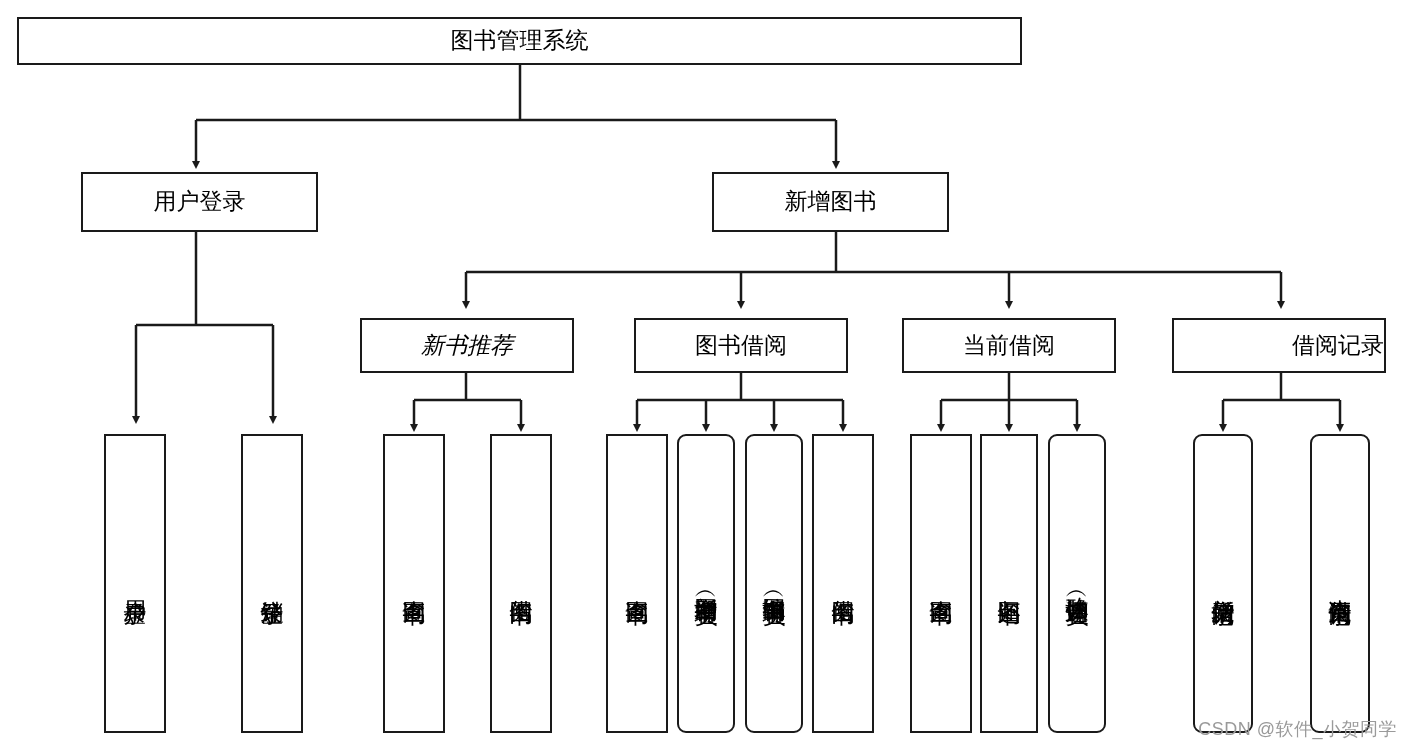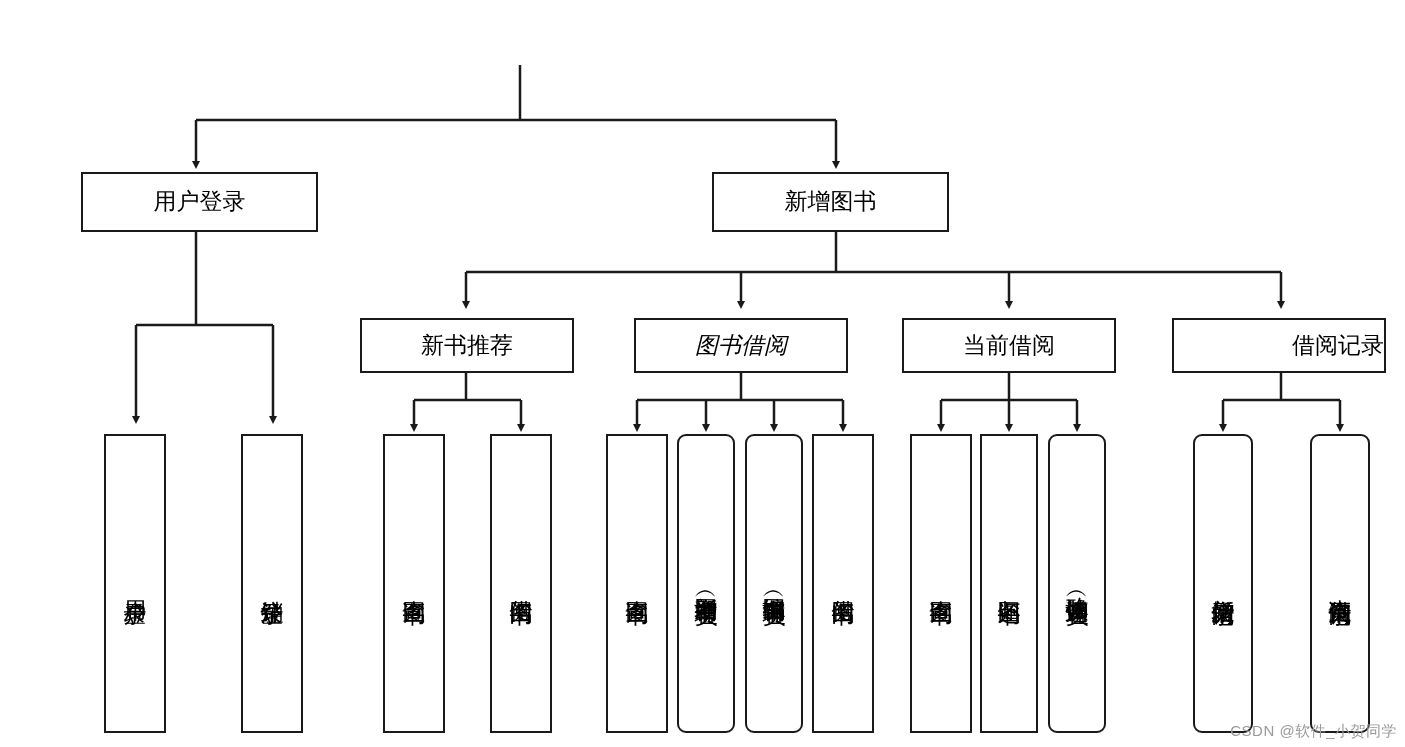--- a/index.html
+++ b/index.html
@@ -48,21 +48,21 @@
   .node.v span {
     display: block;
   }
   .node.round {
     border-radius: 9px;
   }
   .watermark {
     position: absolute;
     right: 8px;
     bottom: 6px;
-    font-size: 15px;
+    font-size: 18px;
     color: #9a9a9a;
     letter-spacing: 0.5px;
     white-space: nowrap;
     margin-top: 23px;
   }
 </style>
 </head>
 <body>
 
 <div id="canvas">
@@ -110,32 +110,35 @@
       <path d="M1009,400 L1009,428" marker-end="url(#arrow)"></path>
       <path d="M1077,400 L1077,428" marker-end="url(#arrow)"></path>
 
       <path d="M1281,373 L1281,400"></path>
       <path d="M1223,400 L1340,400"></path>
       <path d="M1223,400 L1223,428" marker-end="url(#arrow)"></path>
       <path d="M1340,400 L1340,428" marker-end="url(#arrow)"></path>
     </g>
   </svg>
 
+  <div class="node h" style="left:17px; top:17px; width:1005px; height:48px;">
+    <span>图书管理系统</span>
+  </div>
 
   <div class="node h" style="left:81px; top:172px; width:237px; height:60px;">
     <span>用户登录</span>
   </div>
   <div class="node h" style="left:712px; top:172px; width:237px; height:60px;">
     <span>新增图书</span>
   </div>
 
-  <div class="node h" style="left:360px; top:318px; width:214px; height:55px;">
+  <div class="node h" style="left:360px; top:318px; width:214px; height:55px;font-style:italic;">
     <span>新书推荐</span>
   </div>
-  <div class="node h" style="left:634px; top:318px; width:214px; height:55px;font-style:italic;">
+  <div class="node h" style="left:634px; top:318px; width:214px; height:55px;">
     <span>图书借阅</span>
   </div>
   <div class="node h" style="left:902px; top:318px; width:214px; height:55px;text-align:right;">
     <span>当前借阅</span>
   </div>
   <div class="node h" style="left:1172px; top:318px; width:214px; height:55px;justify-content:flex-end;">
     <span>借阅记录</span>
   </div>
 
   <div class="node v" style="left:104px; top:434px; width:62px; height:299px;">

